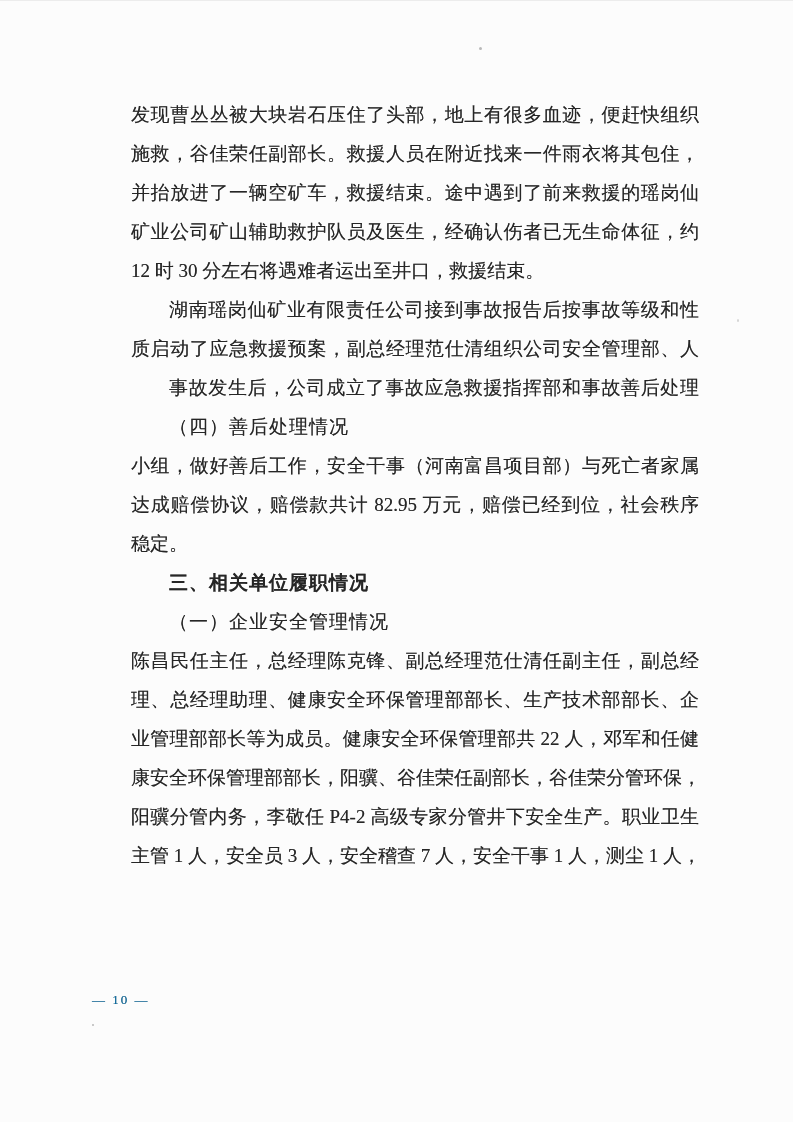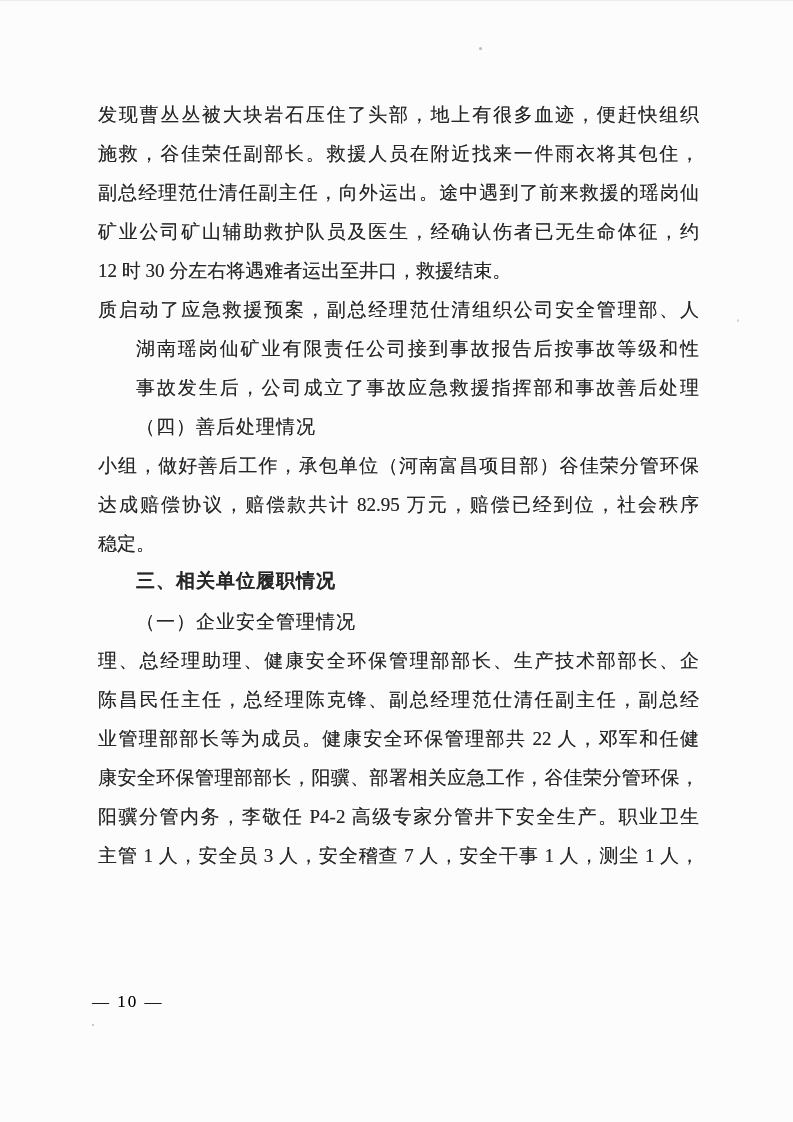--- a/index.html
+++ b/index.html
@@ -24,78 +24,79 @@
     width: 601px;
   }
   .line {
     height: 39px;
     line-height: 39px;
     font-size: 19px;
     color: #262626;
     white-space: nowrap;
     text-align: left;
     text-shadow: 0 0 0.4px rgba(40,40,40,0.55);
+    margin-left: 33px;
   }
   .line.justify {
     text-align: justify;
     text-align-last: justify;
     text-justify: inter-character;
   }
   .line.indent {
     text-indent: 38px;
   }
   .line.heading-sans {
-    font-family: Liberation Mono, monospace;
+    font-family: Liberation Sans, sans-serif;
     font-weight: bold;
     letter-spacing: 1px;
   }
   .line.heading-kai {
     letter-spacing: 1px;
   }
   .footer {
     position: absolute;
     left: 92px;
     top: 991px;
-    font-size: 17px;
-    color: #000000;
+    font-size: 13px;
+    color: #0369a1;
     letter-spacing: 2px;
     text-shadow: 0 0 0.4px rgba(40,40,40,0.5);
   }
   .speck {
     position: absolute;
     background: #b9b9b9;
     border-radius: 50%;
   }
   .speck.s1 { left: 479px; top: 46px; width: 3px; height: 3px; }
   .speck.s2 { left: 92px; top: 1023px; width: 2px; height: 2px; }
   .speck.s3 { left: 737px; top: 318px; width: 2px; height: 3px; opacity: 0.6; }
 </style>
 </head>
 <body>
 
 <div class="page">
   <div class="content">
       <div class="line justify">发现曹丛丛被大块岩石压住了头部，地上有很多血迹，便赶快组织</div>
       <div class="line justify">施救，谷佳荣任副部长。救援人员在附近找来一件雨衣将其包住，</div>
-      <div class="line justify">副总经理范仕清任副主任，向外运出。途中遇到了前来救援的瑶岗仙</div>
+      <div class="line justify">并抬放进了一辆空矿车，救援结束。途中遇到了前来救援的瑶岗仙</div>
       <div class="line justify">矿业公司矿山辅助救护队员及医生，经确认伤者已无生命体征，约</div>
       <div class="line">12 时 30 分左右将遇难者运出至井口，救援结束。</div>
+      <div class="line indent justify">湖南瑶岗仙矿业有限责任公司接到事故报告后按事故等级和性</div>
       <div class="line justify">质启动了应急救援预案，副总经理范仕清组织公司安全管理部、人</div>
-      <div class="line indent justify">湖南瑶岗仙矿业有限责任公司接到事故报告后按事故等级和性</div>
       <div class="line indent justify">事故发生后，公司成立了事故应急救援指挥部和事故善后处理</div>
       <div class="line indent heading-kai">（四）善后处理情况</div>
-      <div class="line justify">小组，做好善后工作，承包单位（河南富昌项目部）谷佳荣分管环保</div>
+      <div class="line justify">小组，做好善后工作，安全干事（河南富昌项目部）与死亡者家属</div>
       <div class="line justify">达成赔偿协议，赔偿款共计 82.95 万元，赔偿已经到位，社会秩序</div>
       <div class="line">稳定。</div>
       <div class="line indent heading-sans">三、相关单位履职情况</div>
       <div class="line indent heading-kai">（一）企业安全管理情况</div>
+      <div class="line justify">陈昌民任主任，总经理陈克锋、副总经理范仕清任副主任，副总经</div>
       <div class="line justify">理、总经理助理、健康安全环保管理部部长、生产技术部部长、企</div>
-      <div class="line justify">陈昌民任主任，总经理陈克锋、副总经理范仕清任副主任，副总经</div>
       <div class="line justify">业管理部部长等为成员。健康安全环保管理部共 22 人，邓军和任健</div>
-      <div class="line justify">康安全环保管理部部长，阳骥、部署相关应急工作，谷佳荣分管环保，</div>
+      <div class="line justify">康安全环保管理部部长，阳骥、谷佳荣任副部长，谷佳荣分管环保，</div>
       <div class="line justify">阳骥分管内务，李敬任 P4-2 高级专家分管井下安全生产。职业卫生</div>
       <div class="line justify">主管 1 人，安全员 3 人，安全稽查 7 人，安全干事 1 人，测尘 1 人，</div>
     </div>
 
   <div class="footer">
     <span>— 10 —</span>
   </div>
 
   <div class="speck s1"></div>
   <div class="speck s2"></div>

